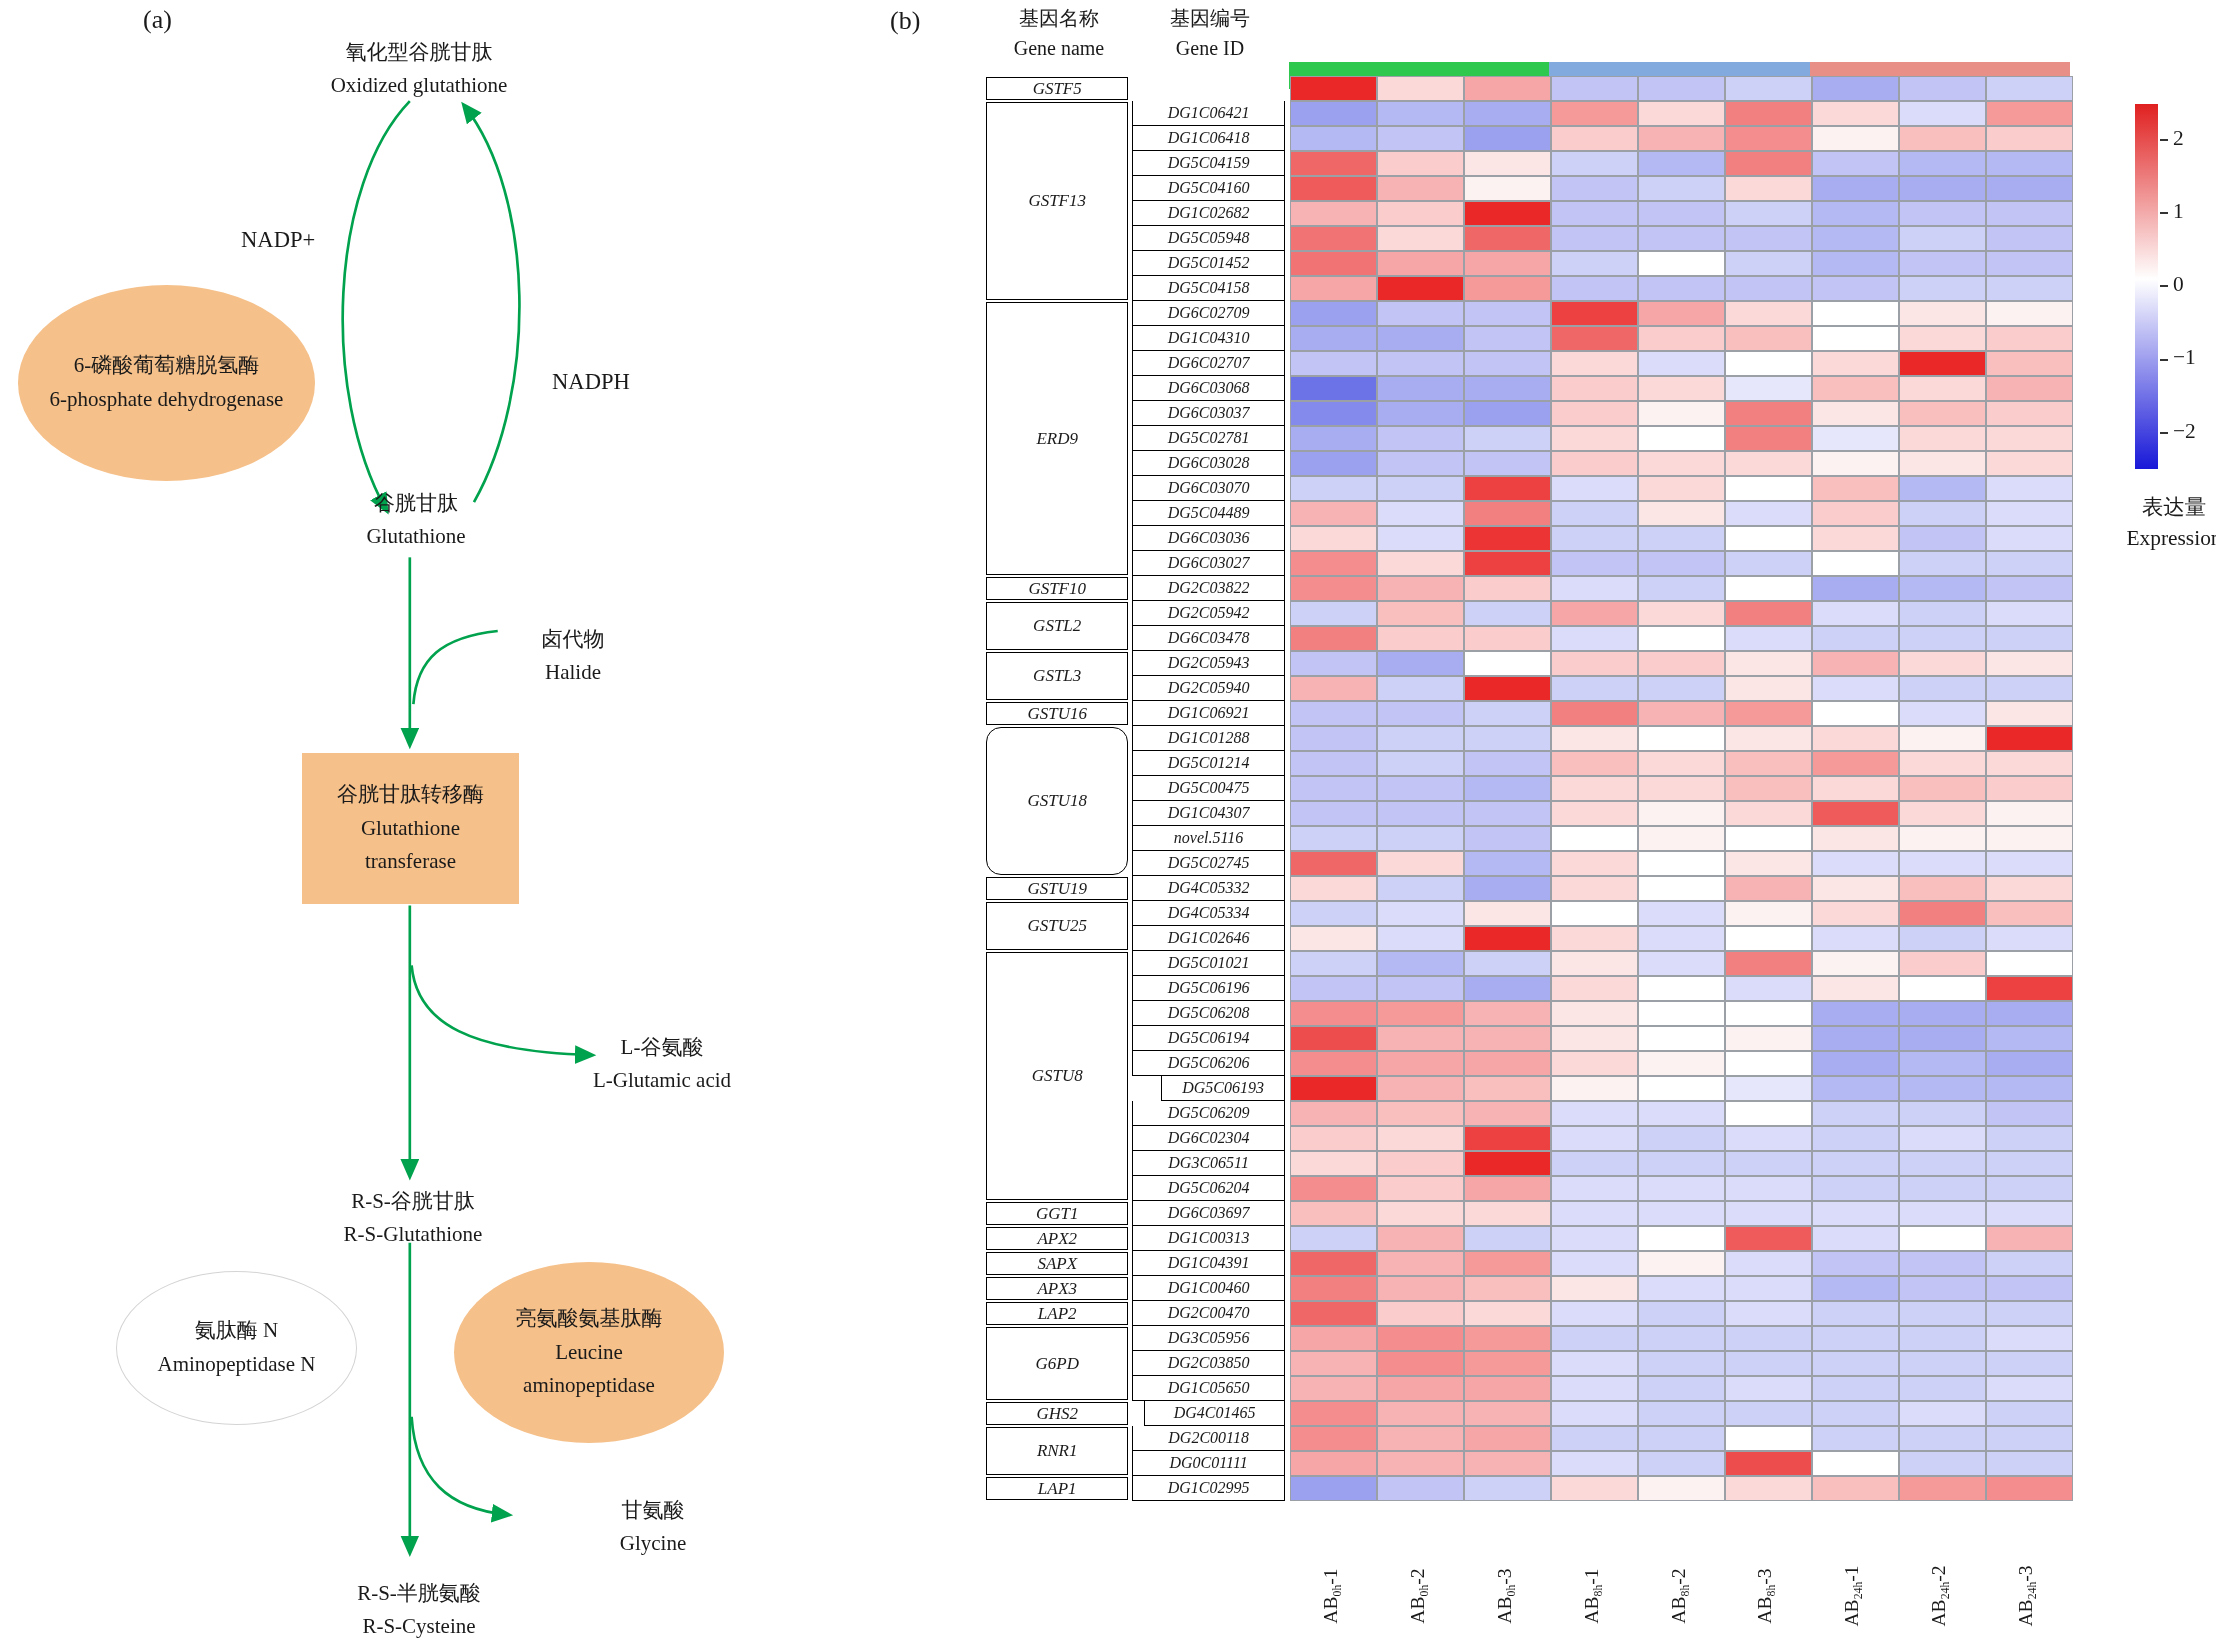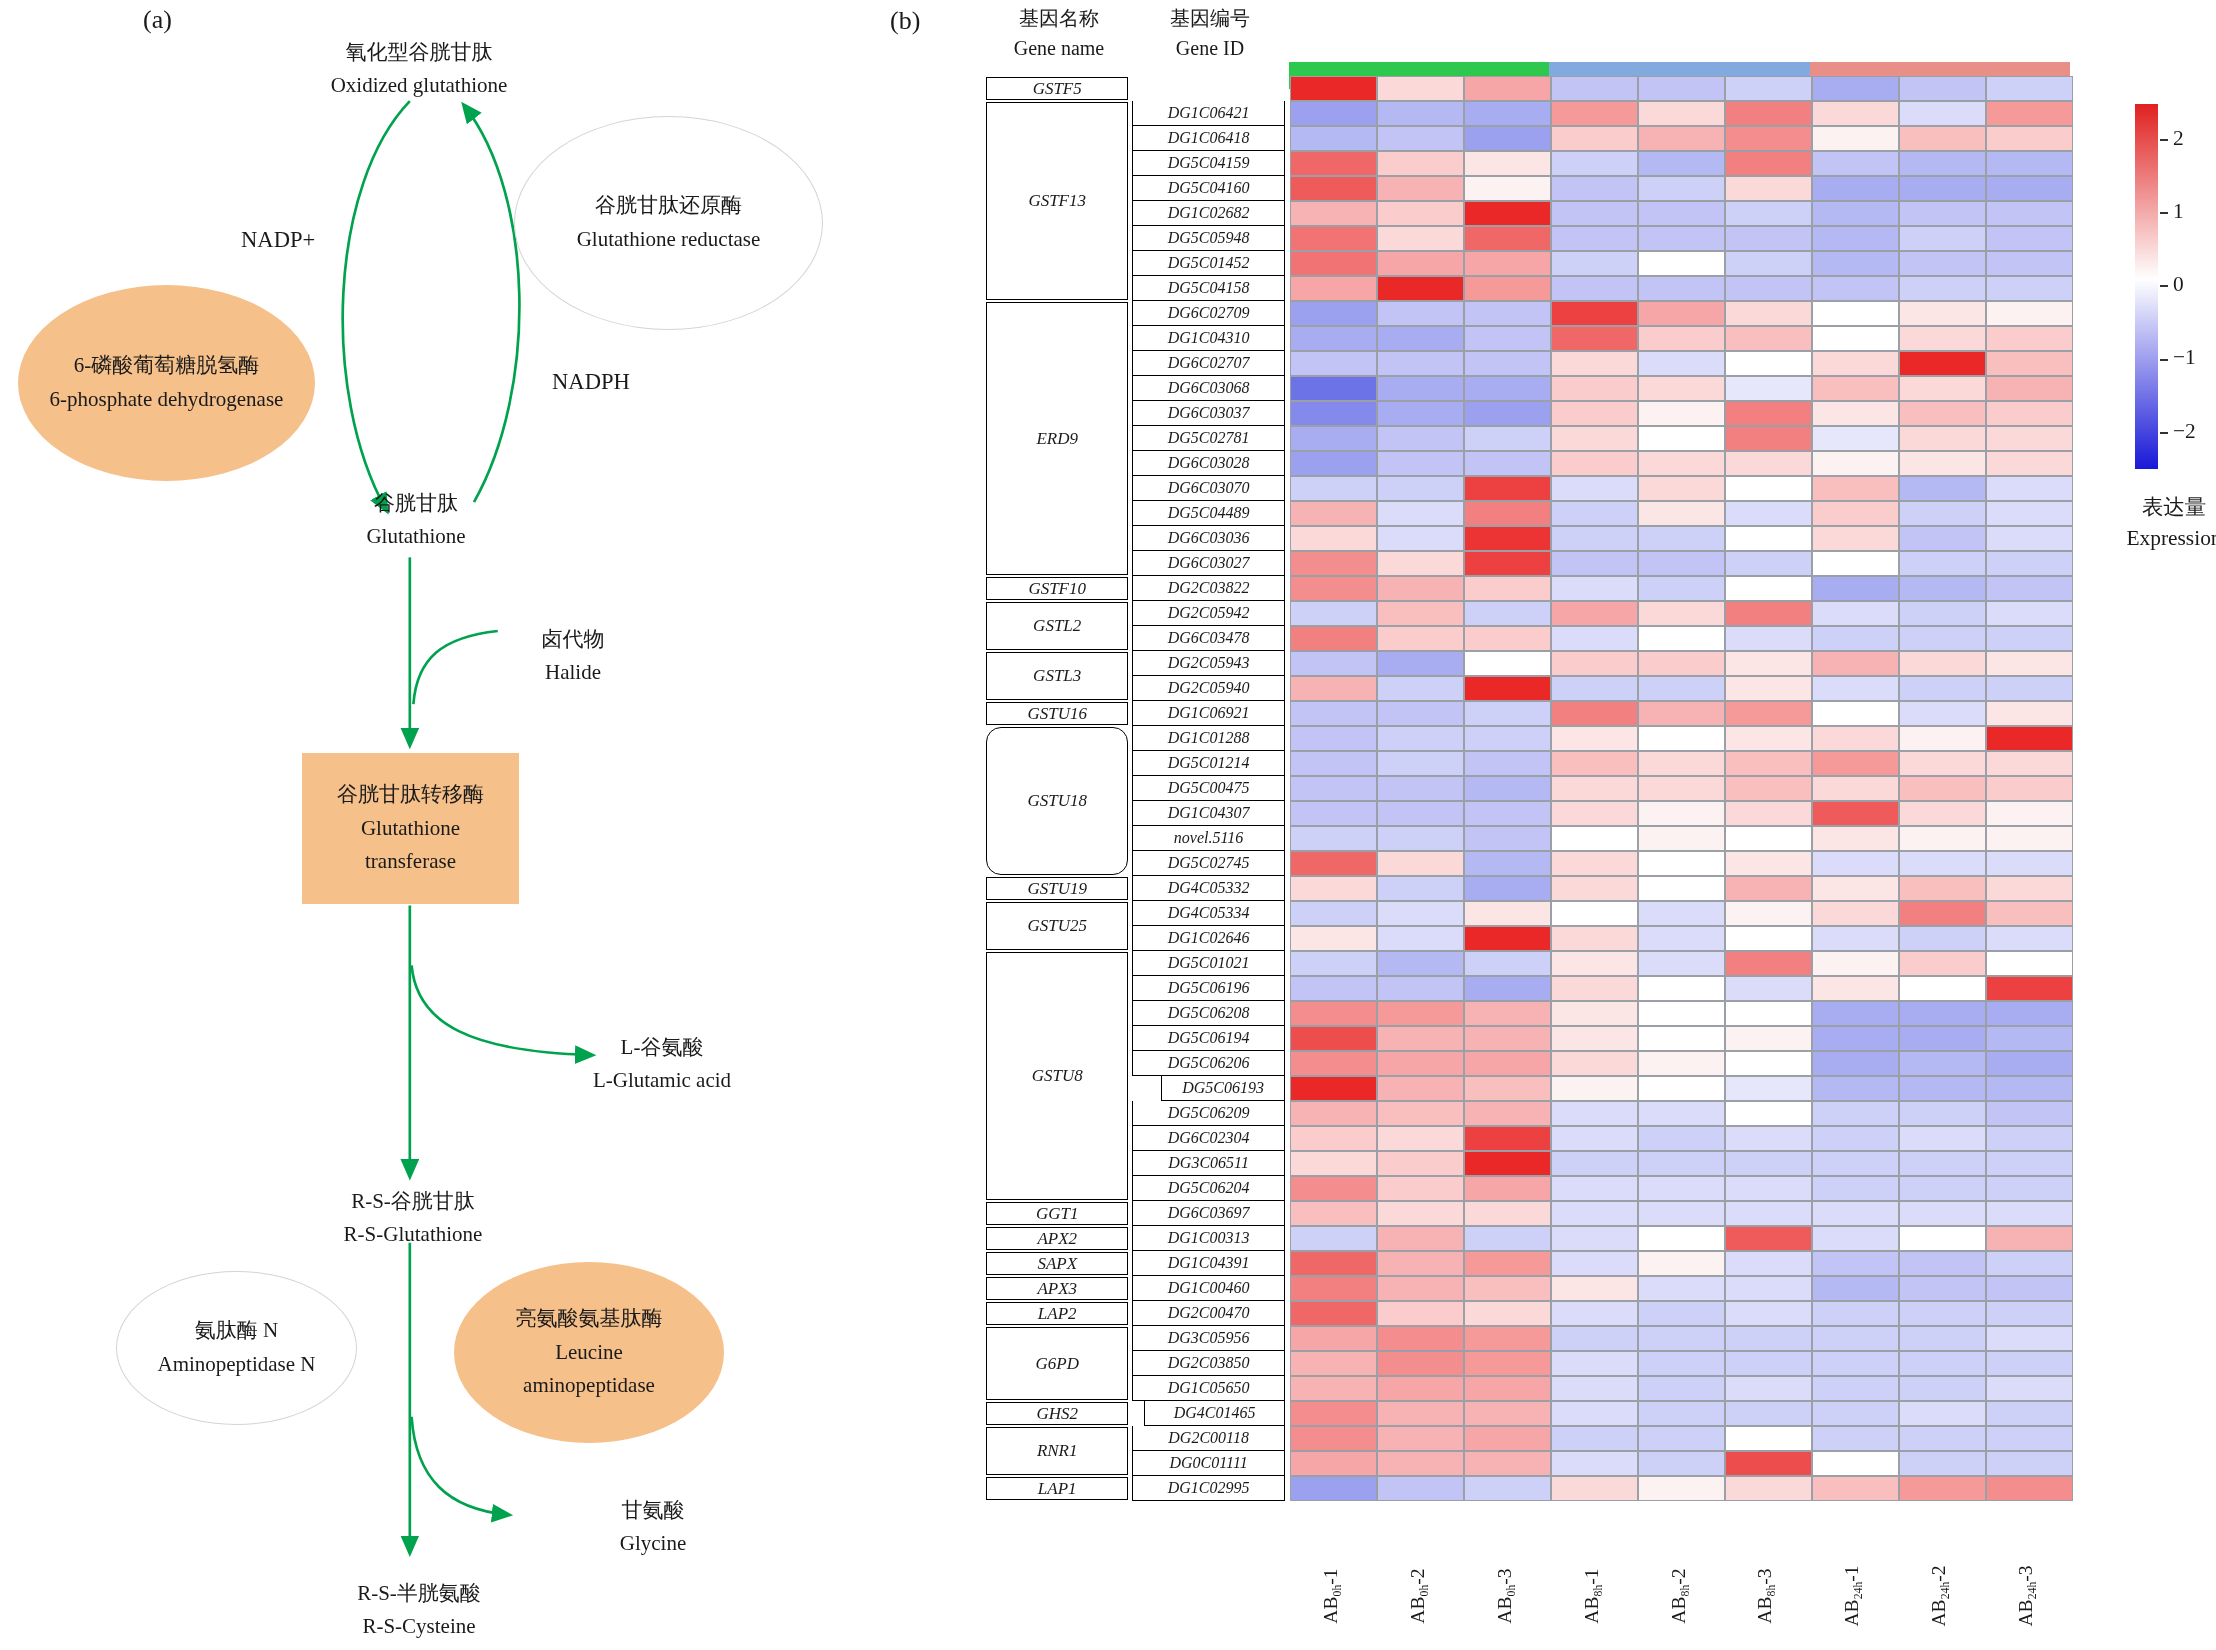--- a/index.html
+++ b/index.html
@@ -70,24 +70,20 @@
     <path class="arrow" d="M 693 1625 C 702 1725, 795 1770, 995 1776" marker-end="url(#ah)"></path>
     <path class="arrow" d="M 690 2092 L 690 2612" marker-end="url(#ah)"></path>
     <path class="arrow" d="M 693 2385 C 700 2490, 755 2540, 855 2550" marker-end="url(#ah)"></path>
   </svg>
 
   <div class="pa" style="left:419px; top:36px;">
     <div>氧化型谷胱甘肽</div>
     <div>Oxidized glutathione</div>
   </div>
 
-  <div class="ell white" style="left:514px; top:116px; width:309px; height:214px;">
-    <div>谷胱甘肽还原酶</div>
-    <div>Glutathione reductase</div>
-  </div>
 
   <div class="pa-left" style="left:241px; top:223px; font-size:22.6px;">NADP+</div>
   <div class="pa-left" style="left:552px; top:365px; font-size:22.6px;">NADPH</div>
 
   <div class="ell orange" style="left:18px; top:285px; width:297px; height:196px;">
     <div>6-磷酸葡萄糖脱氢酶</div>
     <div>6-phosphate dehydrogenase</div>
   </div>
 
   <div class="pa" style="left:416px; top:487px;">

